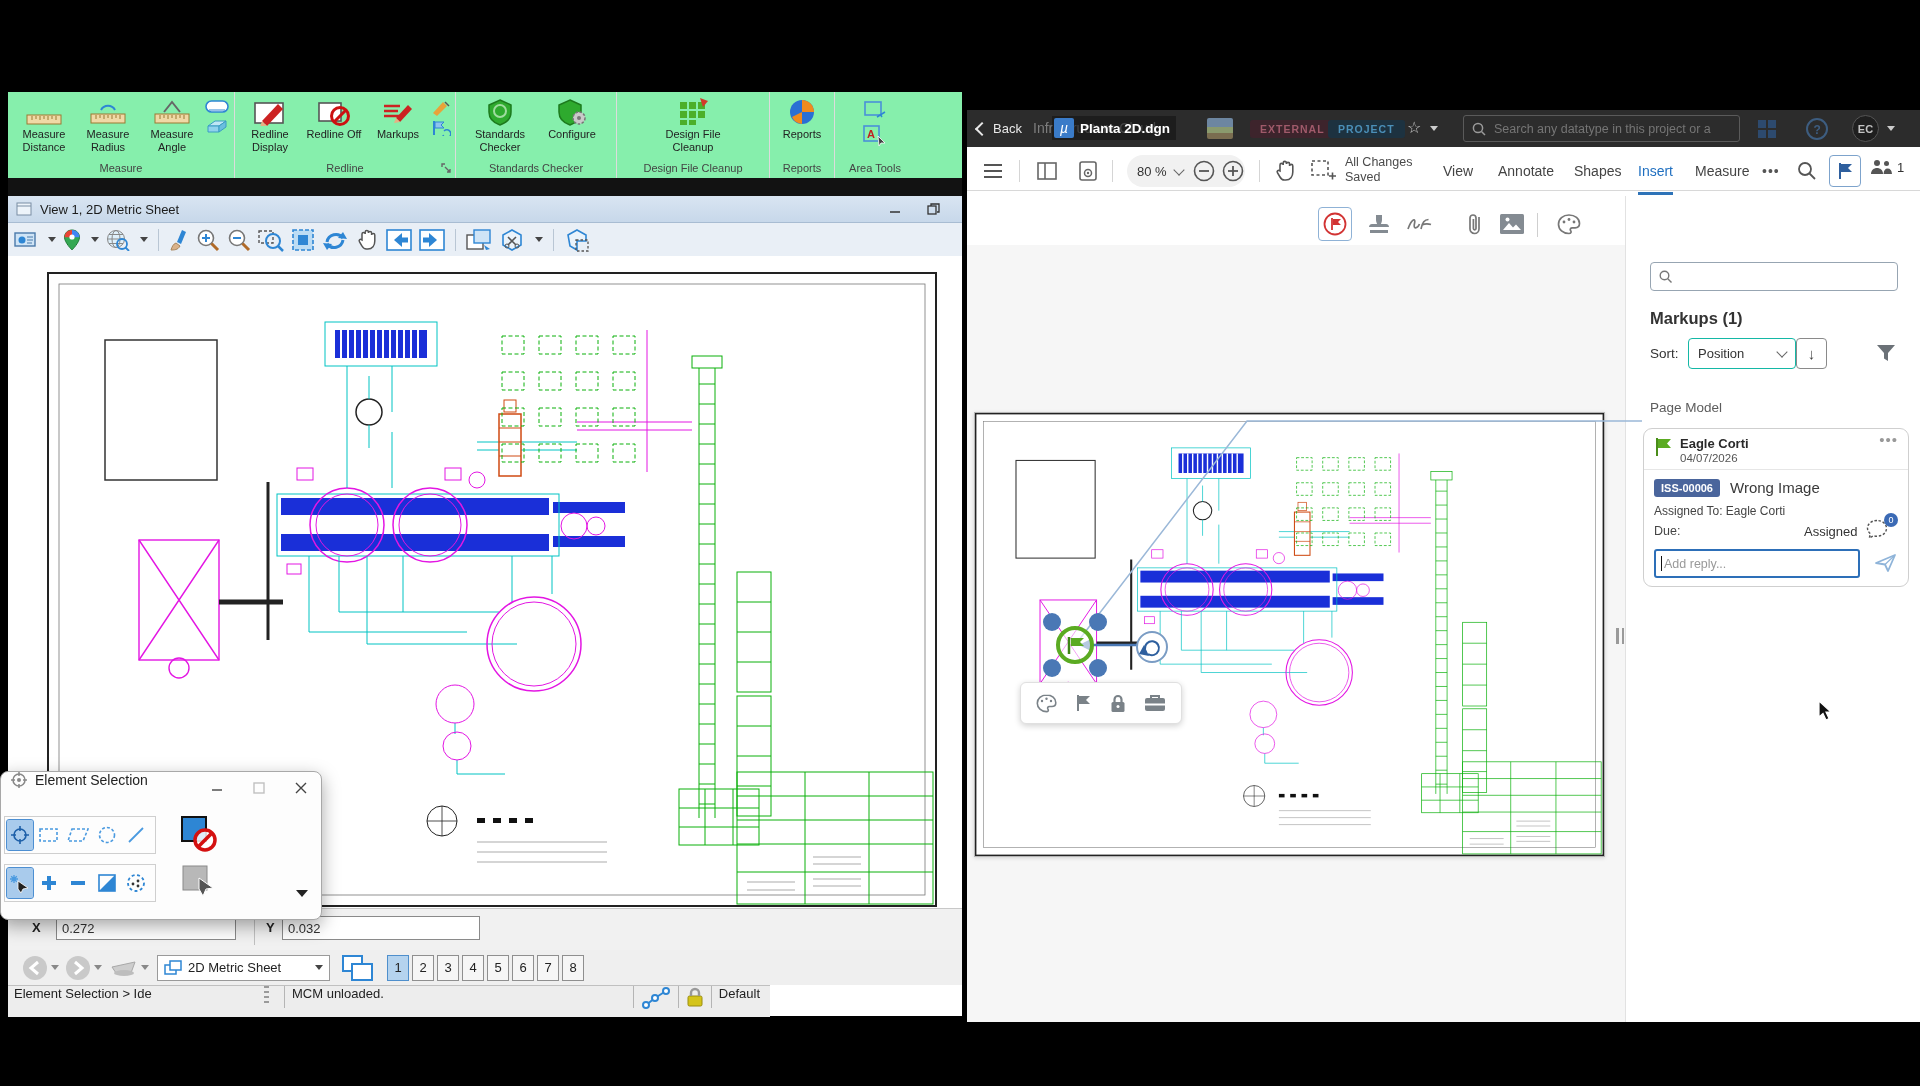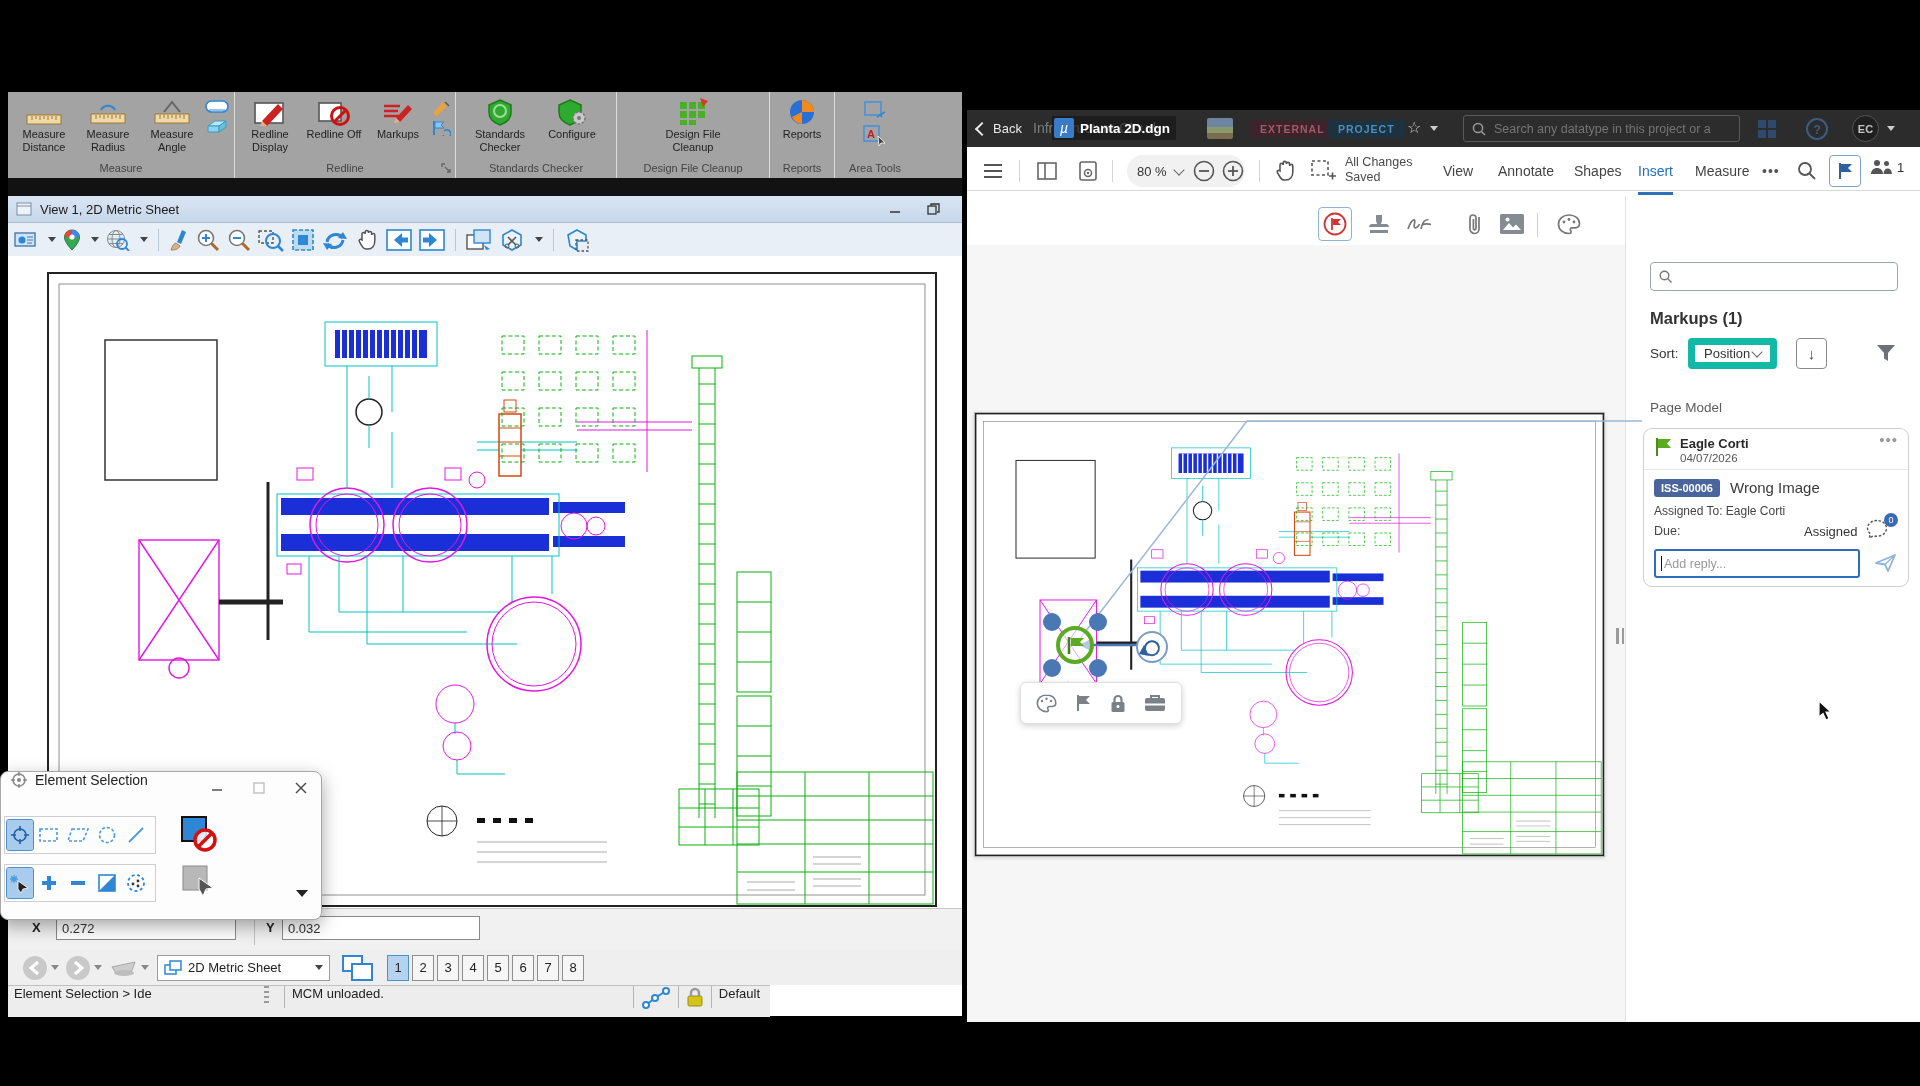--- a/index.html
+++ b/index.html
@@ -3,21 +3,21 @@
 <meta charset="utf-8">
 <style>
   html,body{margin:0;padding:0}
   body{width:1920px;height:1086px;background:#000;position:relative;overflow:hidden;
        font-family:"Liberation Sans",sans-serif;-webkit-font-smoothing:antialiased}
   .abs{position:absolute}
   svg{display:block}
 
   
   #leftapp{left:8px;top:92px;width:954px;height:924px;background:#fff;z-index:1}
-  .ribbon{position:absolute;left:0;top:0;width:954px;height:86px;background:#a3a3a3;display:flex}
+  .ribbon{position:absolute;left:0;top:0;width:954px;height:86px;background:#86efac;display:flex}
   .rgroup{position:relative;height:86px;border-right:1px solid #dcdcdc;display:flex;flex-direction:column;flex:none}
   .rgroup-body{flex:1;display:flex;align-items:flex-start;padding:4px 2px 0;gap:2px;justify-content:center}
   .rbtn{width:62px;display:flex;flex-direction:column;align-items:center;cursor:default}
   .rbtn .ric{height:30px;display:flex;align-items:flex-end;justify-content:center}
   .rbtn .rlbl{font-size:11px;line-height:12.5px;color:#222;text-align:center;margin-top:2px}
   .rgroup-label{font-size:11px;color:#444;text-align:center;padding:1px 0 4px}
   .rstack{display:flex;flex-direction:column;gap:4px;justify-content:flex-start;padding-top:4px}
   .launcher{position:absolute;right:3px;bottom:4px}
   .appgap{position:absolute;left:0;top:86px;width:954px;height:18px;background:#121212}
 
@@ -97,21 +97,21 @@
 
   .rcanvas{position:absolute;left:0;top:135px;width:658px;height:777px;background:#f6f6f6}
   .sheet-r{position:absolute;left:7px;top:302px;width:629px;height:443px;background:#fff;border:1px solid #b5b5b5;box-shadow:0 1px 4px rgba(0,0,0,.15)}
   .mtoolbar{position:absolute;left:53px;top:572px;width:148px;height:40px;background:#fff;border:1px solid #e0e0e0;border-radius:6px;
             box-shadow:0 2px 6px rgba(0,0,0,.18);display:flex;align-items:center;justify-content:space-around;z-index:4;padding:0 6px}
   .panel{position:absolute;left:658px;top:86px;width:295px;height:826px;background:#fff;border-left:1px solid #e2e2e2;box-sizing:border-box;z-index:3}
   .psearch{position:absolute;left:24px;top:66px;width:248px;height:29px;border:1px solid #97a5b2;border-radius:4px;display:flex;align-items:center;padding:0 8px;gap:6px;box-sizing:border-box}
   .psearch input{border:none;outline:none;font-size:12.5px;width:100%;font-family:"Liberation Sans",sans-serif}
   .ptitle{position:absolute;left:24px;top:113px;font-size:16.5px;font-weight:600;color:#333}
   .sortlbl{position:absolute;left:24px;top:150px;font-size:13.5px;color:#333}
-  .sortdd{position:absolute;left:62px;top:142px;width:89px;height:31px;border:7px solid #14b8a6;border-radius:4px;display:flex;align-items:center;justify-content:space-between;padding:0 9px;box-sizing:border-box;font-size:13px;color:#333}
+  .sortdd{position:absolute;left:62px;top:142px;width:108px;height:31px;border:1px solid #14b8a6;border-radius:4px;display:flex;align-items:center;justify-content:space-between;padding:0 9px;box-sizing:border-box;font-size:13px;color:#333}
   .sortdir{position:absolute;left:170px;top:142px;width:31px;height:31px;border:1px solid #8a8a8a;border-radius:4px;display:flex;align-items:center;justify-content:center;box-sizing:border-box;color:#444;font-size:15px}
   .funnel{position:absolute;left:250px;top:148px}
   .sectionlbl{position:absolute;left:24px;top:204px;font-size:13.5px;color:#5c5c5c}
 
   .card{position:absolute;left:17px;top:232px;width:264px;height:157px;border:1px solid #cfcfcf;border-radius:9px;background:#fff;z-index:5}
   .c-author{position:absolute;left:36px;top:7px;font-size:13px;font-weight:bold;color:#2a2a2a}
   .c-date{position:absolute;left:36px;top:23px;font-size:11.5px;color:#555}
   .c-more{position:absolute;right:10px;top:2px;color:#999;font-size:15px;letter-spacing:1px}
   .c-div{position:absolute;left:0;top:40px;width:100%;height:1px;background:#e6e6e6}
   .c-badge{position:absolute;left:10px;top:50px;background:#4a659c;color:#fff;font-size:11px;font-weight:bold;padding:3px 7px;border-radius:3px}

